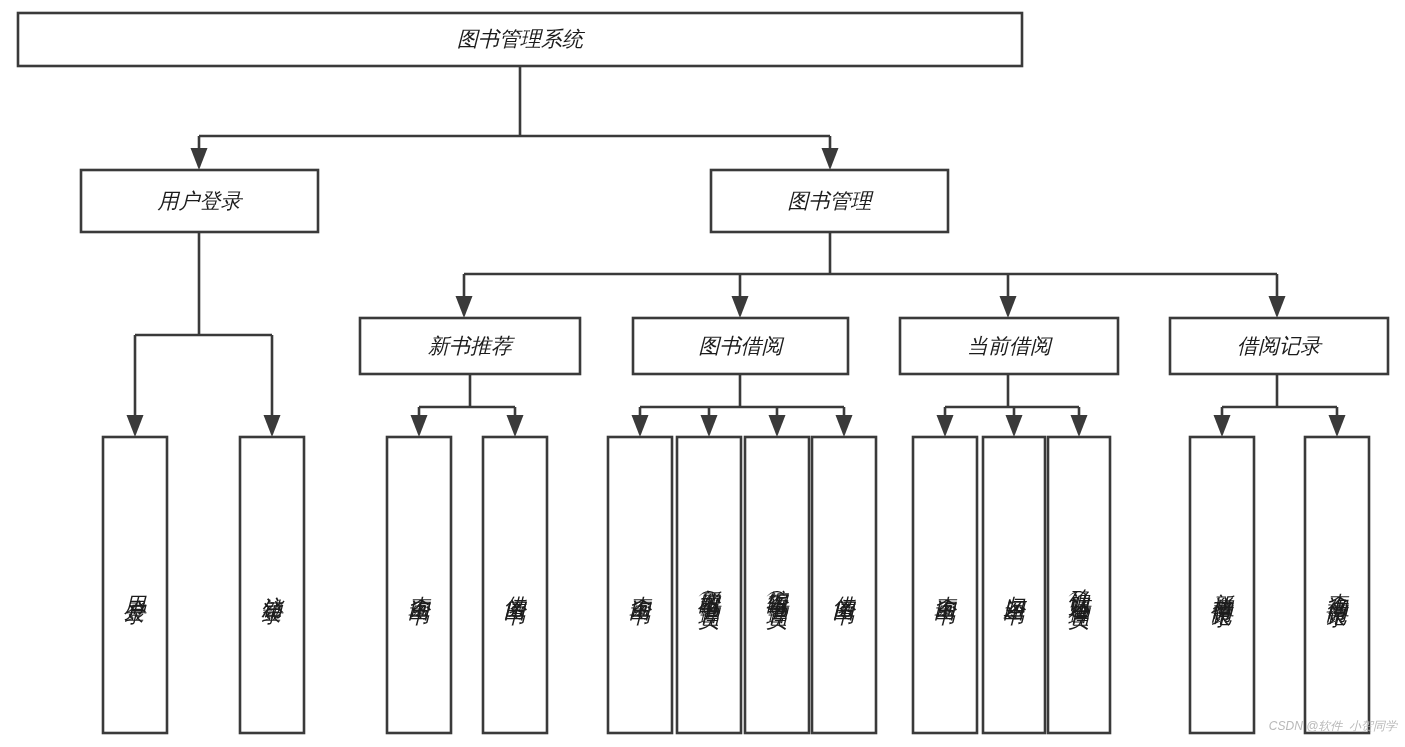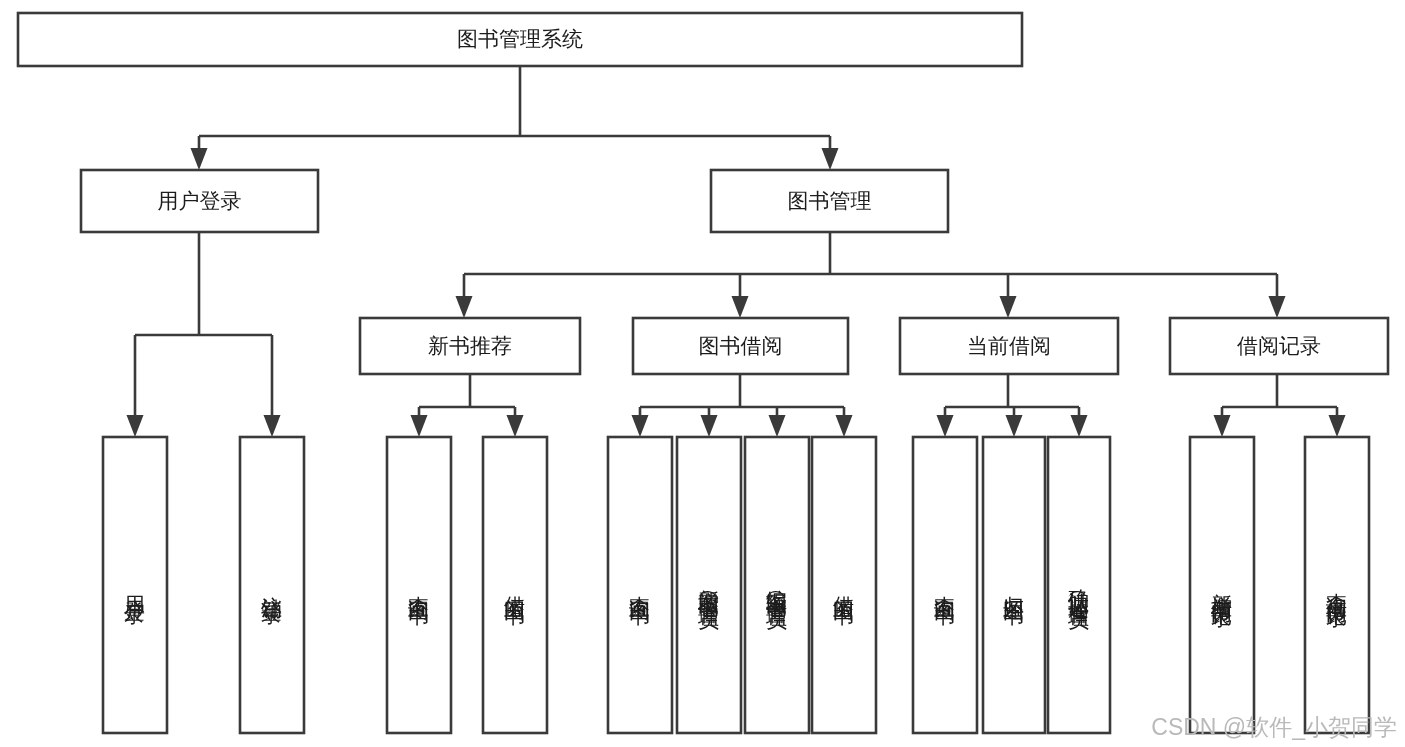--- a/index.html
+++ b/index.html
@@ -10,20 +10,21 @@
   }
   body {
     font-family: "Liberation Sans", "DejaVu Sans", sans-serif;
   }
   #diagram-root {
     position: relative;
     width: 1405px;
     height: 747px;
     background: #ffffff;
     overflow: hidden;
+    font-style: italic;
   }
   svg.diagram-canvas {
     position: absolute;
     left: 0;
     top: 0;
     width: 1405px;
     height: 747px;
     display: block;
   }
   .node-box {
@@ -60,23 +61,23 @@
     display: flex;
     align-items: center;
     justify-content: center;
     text-align: center;
     white-space: nowrap;
     pointer-events: none;
   }
   .watermark {
     position: absolute;
     right: 8px;
-    bottom: 4px;
+    bottom: 12px;
     font-family: "Liberation Sans", "DejaVu Sans", sans-serif;
-    font-size: 23px;
+    font-size: 12px;
     color: #b9b9b9;
     white-space: nowrap;
   }
 </style>
 </head>
 <body>
 
 <div id="diagram-root">
   <svg class="diagram-canvas" viewBox="0 0 1405 747">
     <g id="connector-layer">

